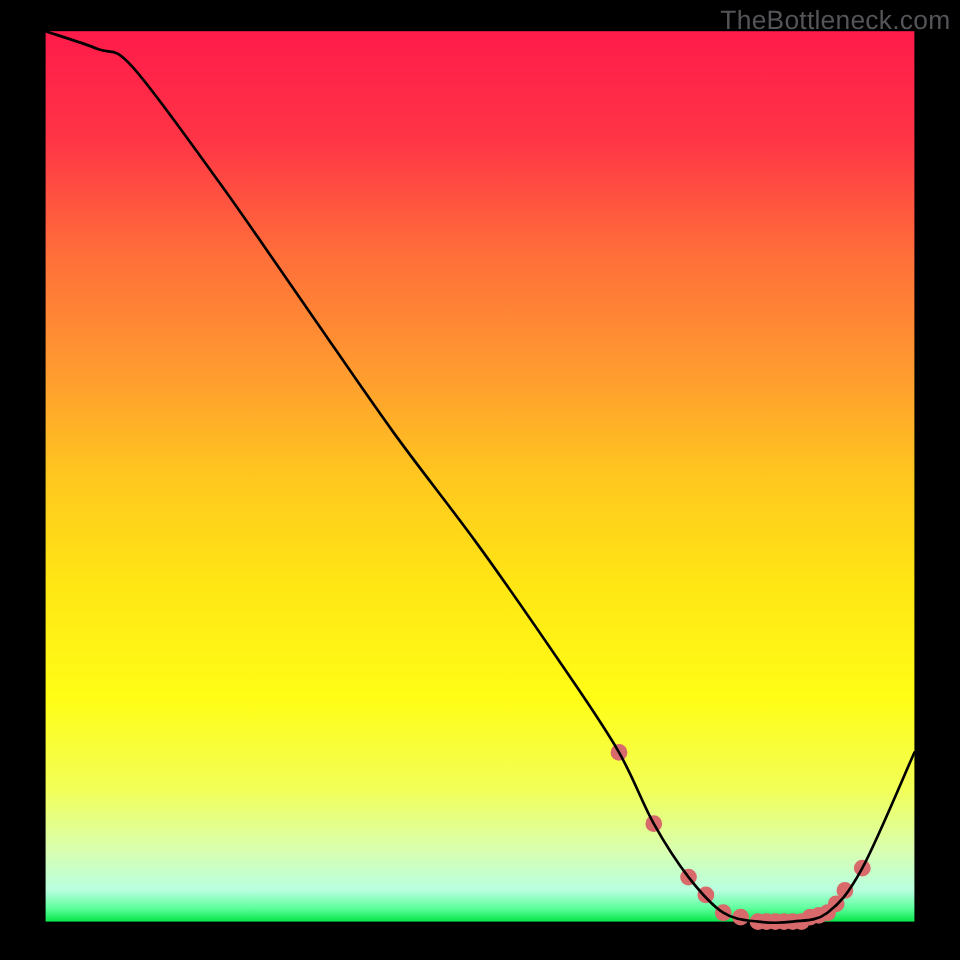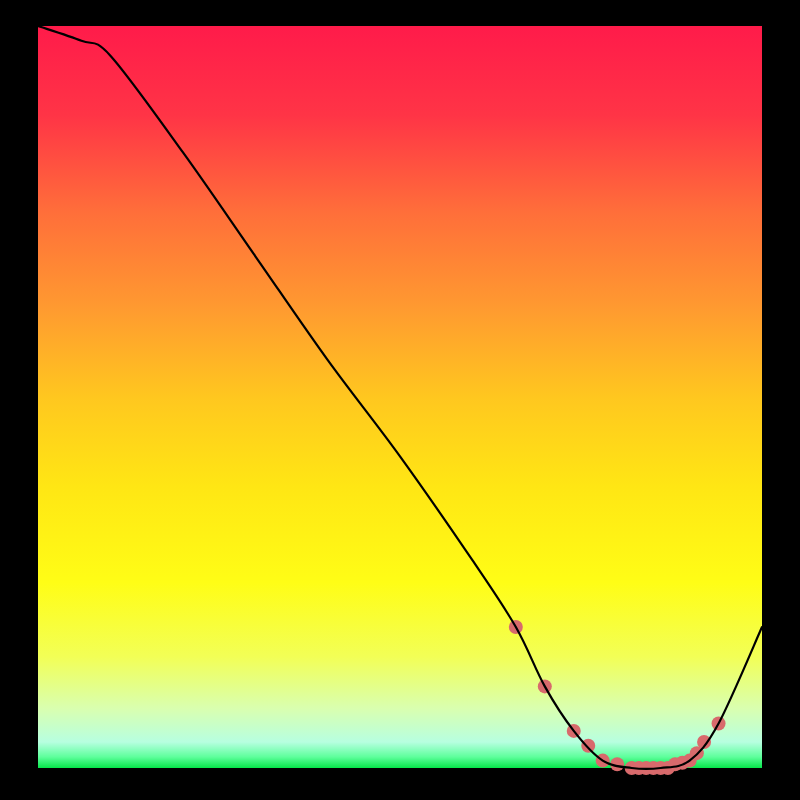--- a/index.html
+++ b/index.html
@@ -32,20 +32,21 @@
     left: 0;
     top: 0;
     width: 800px;
     height: 800px;
   }
 </style>
 </head>
 <body>
 
 <div class="stage">
+  <div class="attribution">TheBottleneck.com</div>
   <svg class="plot" viewBox="0 0 800 800">
     <defs>
       <linearGradient id="bg-grad" x1="0" y1="0" x2="0" y2="1">
           <stop offset="0%" stop-color="#ff1b4a"></stop>
           <stop offset="12%" stop-color="#ff3446"></stop>
           <stop offset="25%" stop-color="#ff6e3a"></stop>
           <stop offset="38%" stop-color="#ff9a30"></stop>
           <stop offset="50%" stop-color="#ffc71f"></stop>
           <stop offset="62%" stop-color="#ffe614"></stop>
           <stop offset="75%" stop-color="#fffd16"></stop>

